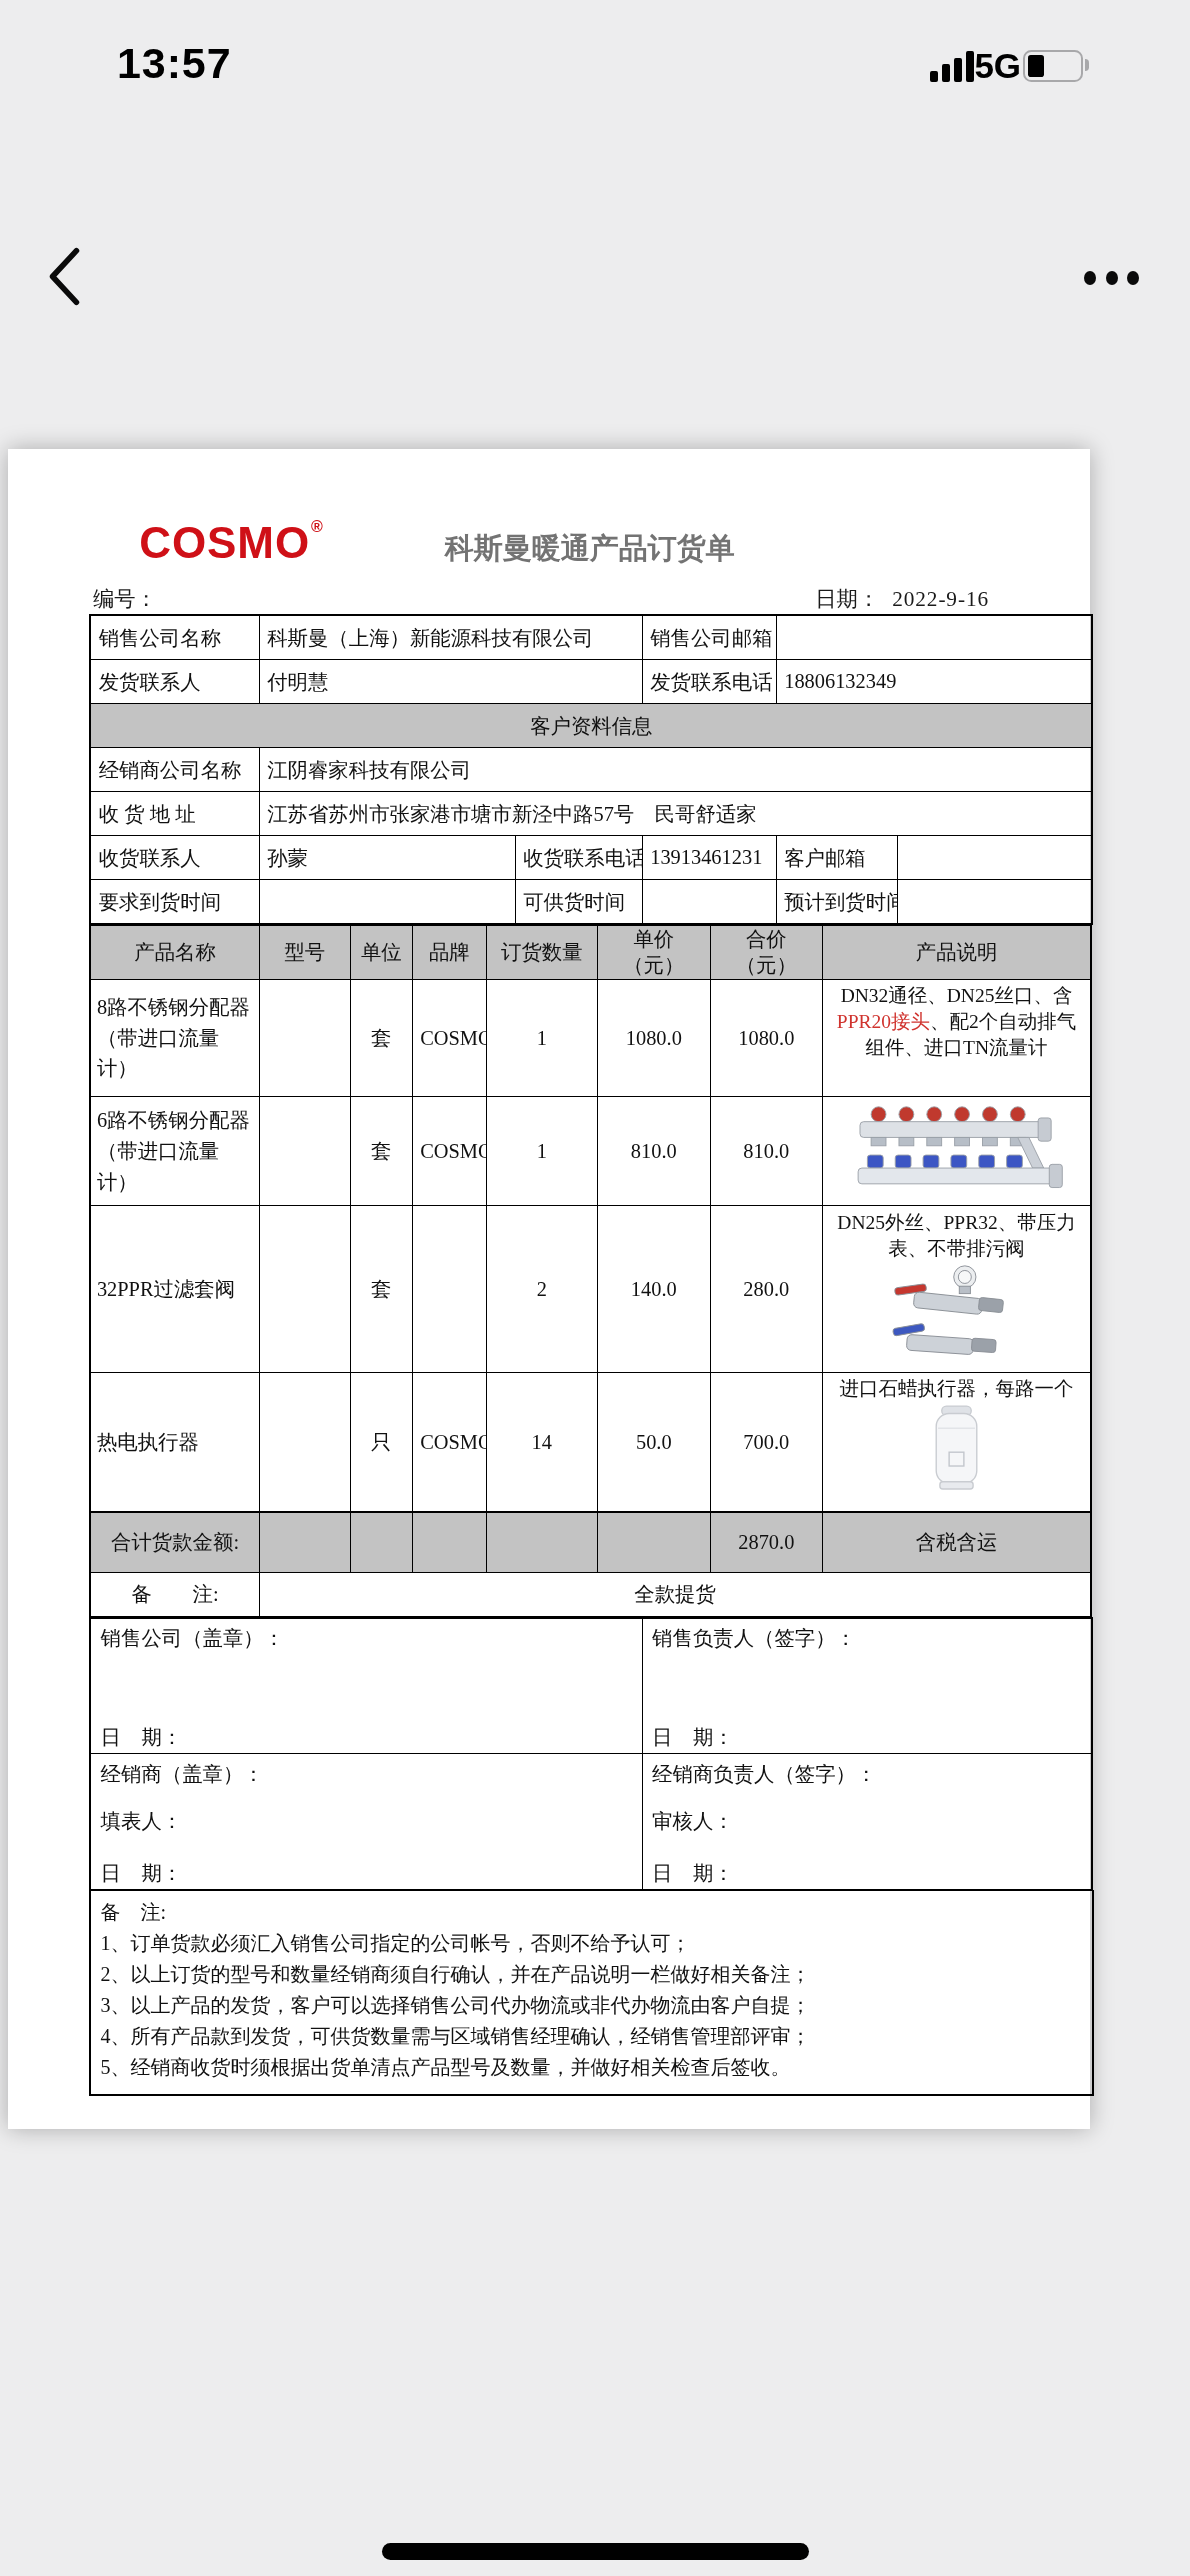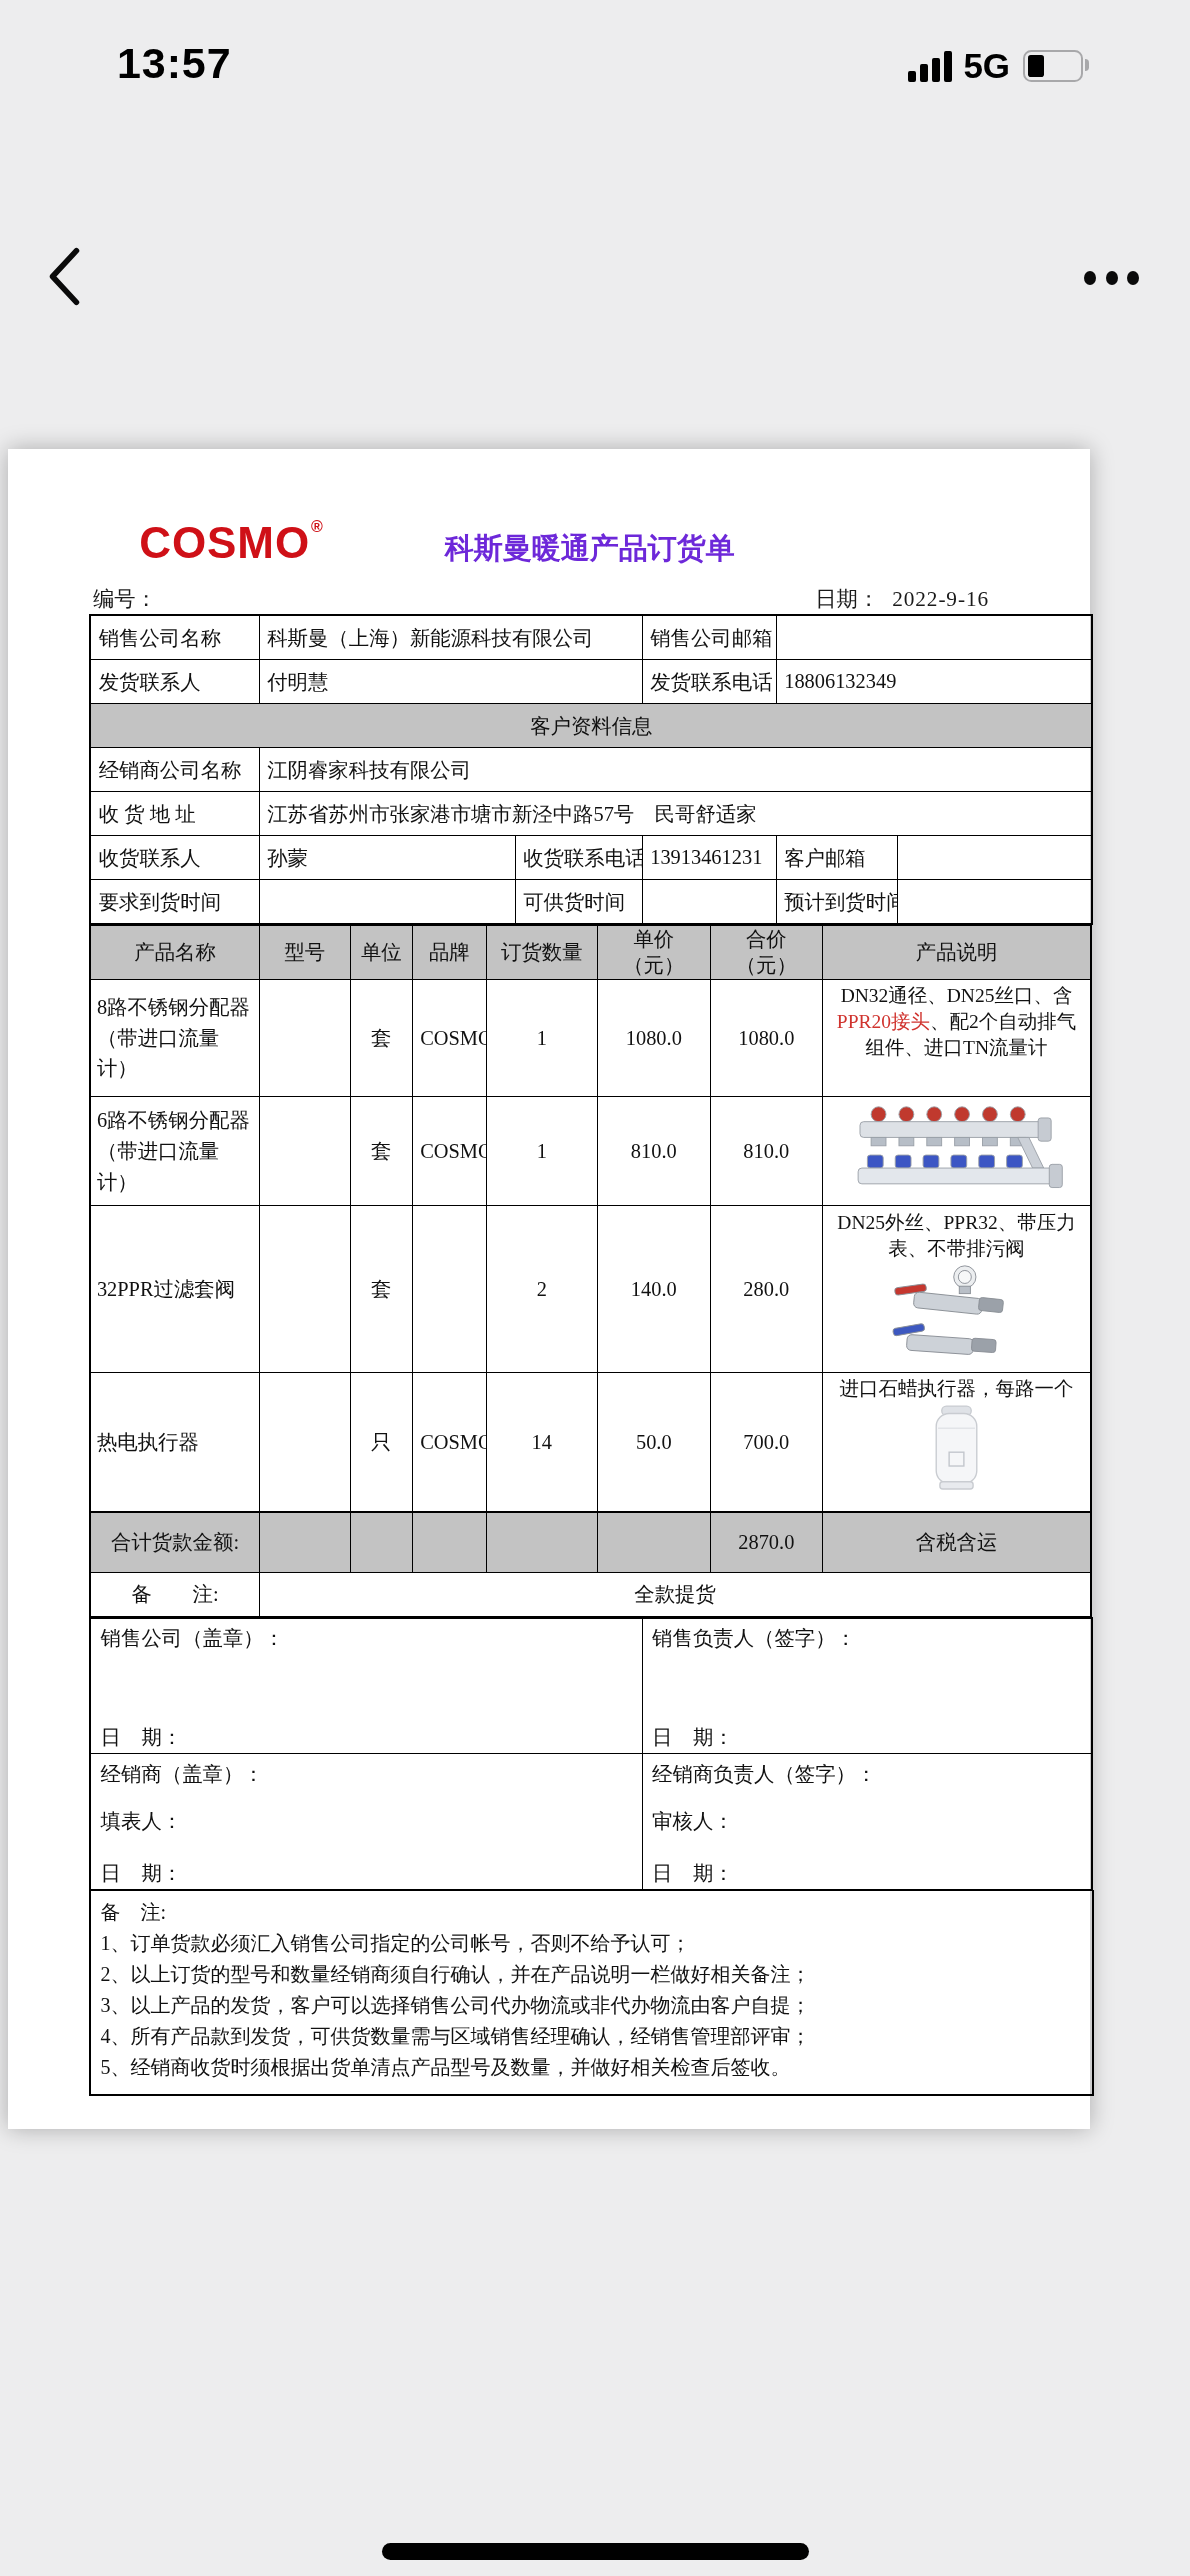--- a/index.html
+++ b/index.html
@@ -1,21 +1,21 @@
 <!DOCTYPE html>
 <html style="font-size:15px"><head>
 <meta charset="utf-8">
 <style>
   html,body{margin:0;padding:0;background:#555;}
   .phone{position:relative;width:1191px;height:2576px;background:#ededee;overflow:hidden;
          font-family:"Liberation Sans","DejaVu Sans",sans-serif;}
 
   
   .status-time{position:absolute;left:117px;top:39px;font-size:43px;font-weight:700;color:#000;letter-spacing:0.9px;}
-  .status-right{position:absolute;right:108px;top:50px;display:flex;align-items:center;gap:11px;}
+  .status-right{position:absolute;right:108px;top:50px;display:flex;align-items:center;}
   .signal{display:flex;align-items:flex-end;gap:3.7px;height:32px;}
   .signal .bar{width:8.3px;background:#000;border-radius:1.9px;}
   .b1{height:11px}.b2{height:17.6px}.b3{height:24px}.b4{height:31px}
   .net-label{font-size:35px;font-weight:600;color:#000;line-height:32px;}
   .battery{position:relative;width:56px;height:28px;border:2.8px solid #a8a8aa;border-radius:8.3px;margin-left:1.9px;}
   .battery-fill{position:absolute;left:2.8px;top:2.8px;bottom:2.8px;width:16px;background:#000;border-radius:2.8px;}
   .battery-nub{position:absolute;right:-8.3px;top:7.4px;width:4.6px;height:12px;background:#a8a8aa;border-radius:0 3.7px 3.7px 0;}
 
   
   .nav-back{position:absolute;left:43px;top:247px;width:43px;height:59px;cursor:pointer;}
@@ -25,21 +25,21 @@
   
   .page{position:absolute;left:8.3px;top:449px;width:1082px;height:1680px;background:#fff;
         box-shadow:0 0 22px rgba(0,0,0,.28);
         font-family:"Liberation Serif","DejaVu Serif",serif;color:#1a1a1a;}
   .doc{position:absolute;left:81px;top:0;width:1001px;}
 
   .doc-header{position:relative;height:165px;}
   .logo{position:absolute;left:50px;top:69px;font-family:"Liberation Sans","DejaVu Sans",sans-serif;
         font-size:44px;font-weight:800;color:#cf1017;letter-spacing:0.9px;}
   .logo sup{font-size:16px;font-weight:700;vertical-align:26px;margin-left:0.9px;}
-  .doc-title{position:absolute;left:0;right:0;top:80px;text-align:center;font-size:29px;font-weight:700;color:#6d28d9;}
+  .doc-title{position:absolute;left:0;right:0;top:80px;text-align:center;font-size:29px;font-weight:700;color:#737373;}
   .ref-row{position:absolute;left:0;top:135px;width:100%;font-size:21.3px;}
   .ref-no{position:absolute;left:3.7px;}
   .date-wrap{position:absolute;left:691px;margin-left:35px;}
   .date-wrap .v{margin-left:13px;letter-spacing:0.9px;}
 
   table{border-collapse:collapse;table-layout:fixed;width:1001px;font-size:20.4px;color:#111;}
   td{border:1.4px solid #000;padding:0 7.4px;vertical-align:middle;overflow:hidden;}
   .info-table,.product-table,.sign-table{border:2.3px solid #000;}
   .info-table td{height:43px;white-space:nowrap;}
   .gray{background:#c3c3c3;}

